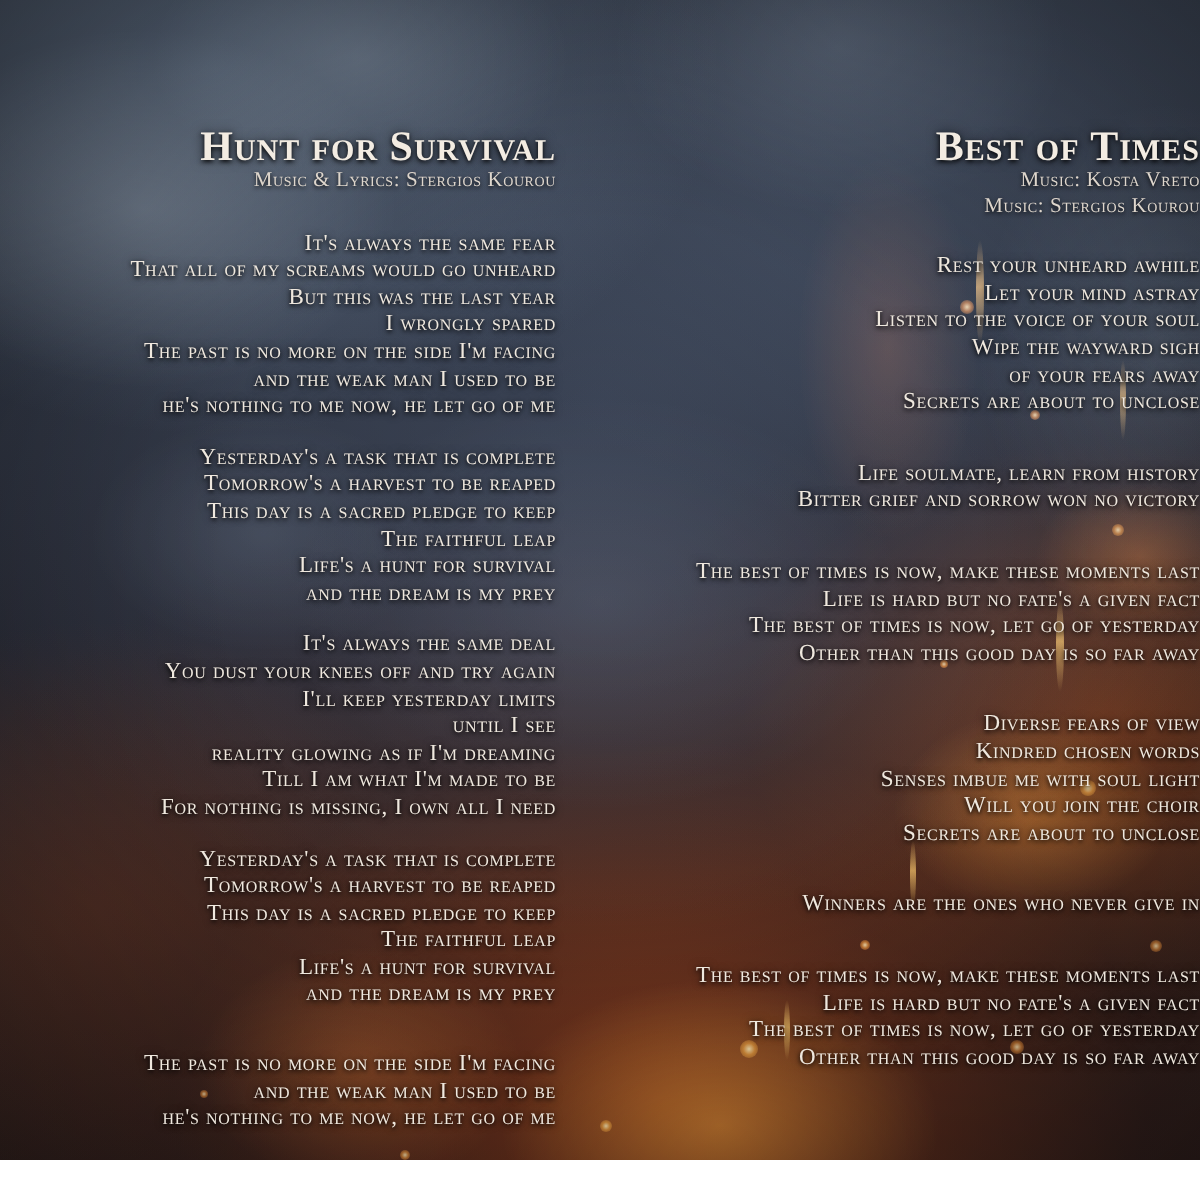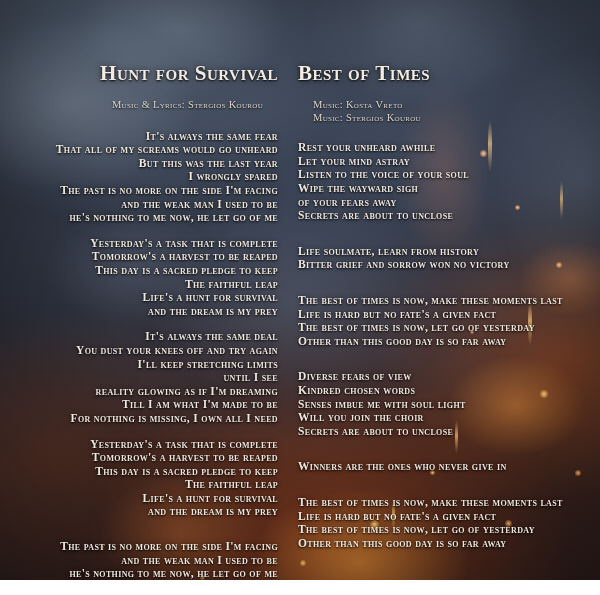--- a/index.html
+++ b/index.html
@@ -87,61 +87,60 @@
     box-sizing: border-box;
   }
   .col-left {
     width: 290px;
     padding-right: 12px;
     text-align: right;
   }
   .col-right {
     width: 310px;
     padding-left: 8px;
-    text-align: left;
+    text-align: right;
   }
   .song-title {
     font-family: "Liberation Serif", serif;
     font-variant: small-caps;
     letter-spacing: 0.5px;
     font-size: 21px;
     font-weight: 700;
     color: #f3ece2;
     text-shadow: 0 1px 2px rgba(0,0,0,0.85), 0 0 6px rgba(0,0,0,0.6);
     line-height: 1.05;
     margin: 0 0 1px 0;
     white-space: nowrap;
   }
   .credits {
     font-variant: small-caps;
     font-size: 10.5px;
     letter-spacing: 0.3px;
     color: #ded6cc;
     text-shadow: 0 1px 2px rgba(0,0,0,0.9);
     line-height: 1.2;
-    margin: 15px;
+    margin: 0;
   }
   .credits div {
     white-space: nowrap;
   }
   .lyrics {
     margin-top: 18px;
   }
   .stanza {
     margin-bottom: 12px;
   }
   .lyrics .line {
     font-variant: small-caps;
     font-size: 11.5px;
     letter-spacing: 0.35px;
     line-height: 13.6px;
     color: #efe8de;
     text-shadow: 0 1px 2px rgba(0,0,0,0.92), 0 0 4px rgba(0,0,0,0.55);
     white-space: nowrap;
-    font-weight: bold;
   }
   .col-right .stanza { margin-bottom: 13px; }
   .col-right .lyrics { margin-top: 17px; }
   .spacer-lg { height: 9px; }
 </style>
 </head>
 <body>
 
 <div id="booklet">
 
@@ -194,21 +193,21 @@
           <div class="line">Tomorrow's a harvest to be reaped</div>
           <div class="line">This day is a sacred pledge to keep</div>
           <div class="line">The faithful leap</div>
           <div class="line">Life's a hunt for survival</div>
           <div class="line">and the dream is my prey</div>
         </div>
 
         <div class="stanza">
           <div class="line">It's always the same deal</div>
           <div class="line">You dust your knees off and try again</div>
-          <div class="line">I'll keep stretching limits</div>
+          <div class="line">I'll keep yesterday limits</div>
           <div class="line">until I see</div>
           <div class="line">reality glowing as if I'm dreaming</div>
           <div class="line">Till I am what I'm made to be</div>
           <div class="line">For nothing is missing, I own all I need</div>
         </div>
 
         <div class="stanza">
           <div class="line">Yesterday's a task that is complete</div>
           <div class="line">Tomorrow's a harvest to be reaped</div>
           <div class="line">This day is a sacred pledge to keep</div>

